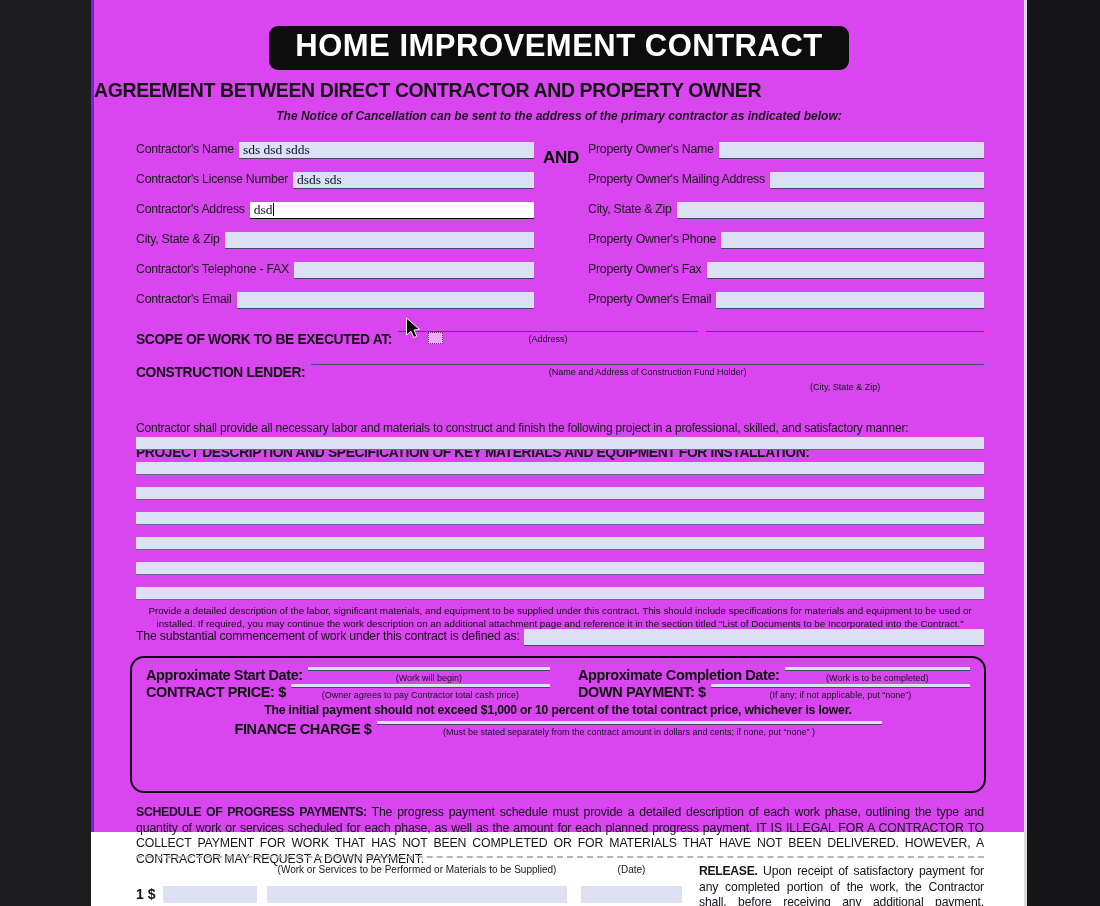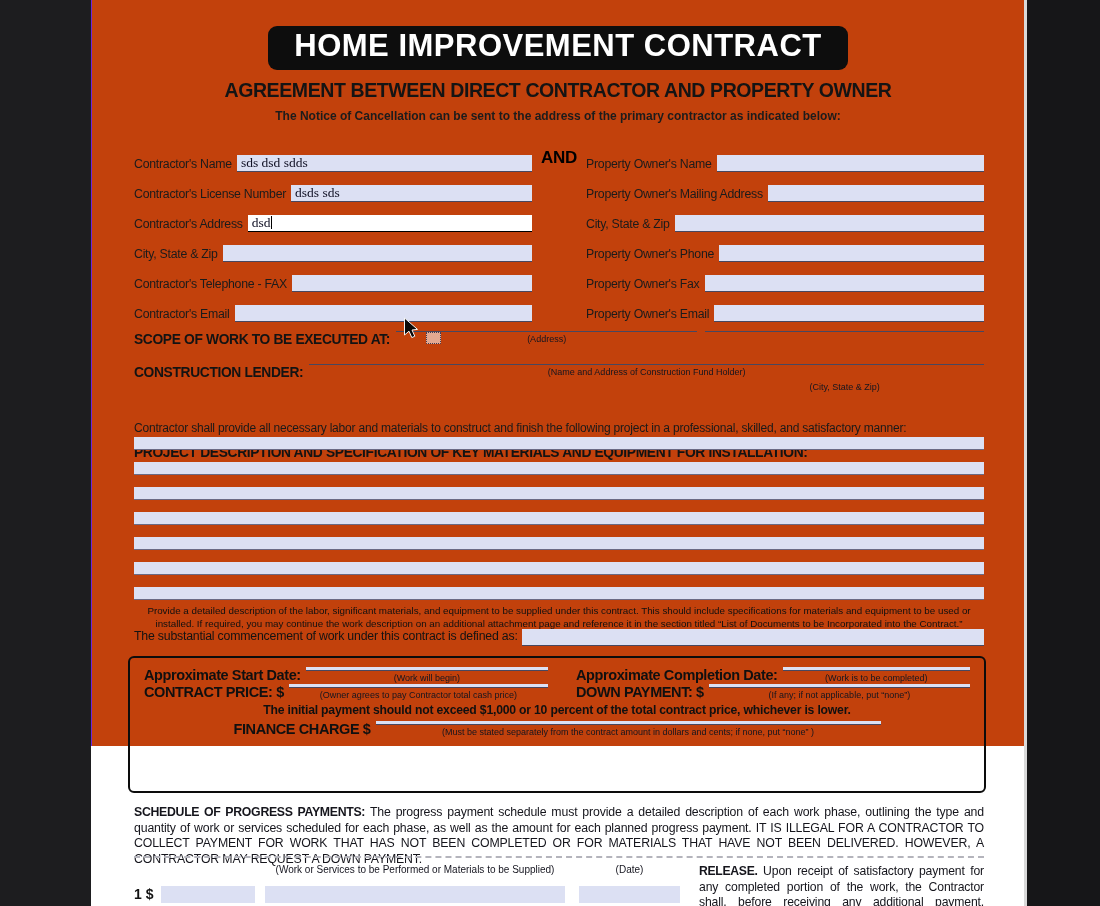--- a/index.html
+++ b/index.html
@@ -1,35 +1,35 @@
 <!DOCTYPE html>
 <html><head>
 <meta charset="utf-8">
 <style>
   * { margin:0; padding:0; box-sizing:border-box; }
   html,body { width:1100px; height:906px; overflow:hidden;
     font-family:"Liberation Sans", sans-serif; }
   body { background:linear-gradient(90deg,#1d1d1f 0 91px,#ffffff 91px 1024px,#d9d9d9 1024px 1027px,#161618 1027px 100%); position:relative; }
-  .page { position:absolute; left:91px; top:0; width:933px; height:746px; background:#c2410c; border-left:1px solid #6d28d9; }
+  .page { position:absolute; left:91px; top:0; width:933px; height:832px; background:#d946ef; border-left:3px solid #6d28d9; }
   .abs { position:absolute; }
 
   
   .banner { left:0; right:0; top:26px; display:flex; justify-content:center; }
   .banner-inner { background:#0d0d0d; color:#fff; border-radius:9px; padding:4px 26px 7px;
     font-weight:700; font-size:31px; letter-spacing:.5px; line-height:1.05; white-space:nowrap; }
-  .subtitle { left:0; right:0; top:79px; text-align:center; font-weight:700; font-size:19.5px; letter-spacing:-.4px; color:#141414; }
-  .notice { left:0; right:0; top:109px; text-align:center; font-weight:700; font-size:12px; color:#1c1c1c; }
+  .subtitle { left:0; right:0; top:79px; text-align:left; font-weight:700; font-size:19.5px; letter-spacing:-.4px; color:#141414; }
+  .notice { left:0; right:0; top:109px; text-align:center; font-style:italic; font-weight:700; font-size:12px; color:#1c1c1c; }
 
   
   .parties { left:42px; right:40px; top:142px; display:flex; }
   .pcol { display:flex; flex-direction:column; }
   .pcol.left  { flex:0 0 398px; }
   .pcol.right { flex:1; }
   .and { flex:0 0 54px; font-weight:700; font-size:17px; padding-top:6px; text-align:center; letter-spacing:-.3px; }
-  .prow { height:30px; display:flex; align-items:flex-end; }
+  .prow { height:30px; display:flex; align-items:flex-start; }
   .plabel { font-size:12.3px; letter-spacing:-.25px; color:#1b1b1b; white-space:nowrap; padding-right:5px; padding-bottom:1px; }
   .field { flex:1; height:17px; background:#dce0f3; border-bottom:1px solid #474760;
     font-family:"Liberation Serif", serif; font-size:13.5px; color:#101024; padding:0 4px; line-height:16px; white-space:nowrap; }
   .field.active { background:#ffffff; border-bottom:1.6px solid #000; }
   .caret { display:inline-block; width:1.4px; height:13px; background:#000; vertical-align:-2px; }
 
   
   .frow { display:flex; align-items:flex-start; }
   .seclabel { font-weight:700; font-size:13.8px; letter-spacing:-.35px; color:#131313; white-space:nowrap; padding-right:6px; padding-top:1px; }
   .fcol { display:flex; flex-direction:column; }
@@ -43,21 +43,21 @@
   
   .projhead { left:42px; right:40px; top:404px; font-weight:700; font-size:13.8px; letter-spacing:-.35px; color:#131313;margin-top:41px; }
   .projintro { left:42px; right:40px; top:421px; font-size:12px; letter-spacing:-.2px; color:#1a1a1a; }
   .lines { left:42px; right:40px; top:437px; }
   .pline { height:13px; background:#dce0f3; border-bottom:1px solid #6a6a85; margin-bottom:12px; }
   .footnote { left:42px; right:40px; top:605px; font-size:9.8px; line-height:1.3; text-align:center; color:#101010; }
   .commence { left:42px; right:40px; top:629px; display:flex; align-items:flex-start; }
   .commence .clabel { font-size:12.3px; letter-spacing:-.2px; white-space:nowrap; padding-right:4px; padding-bottom:1px; color:#131313; }
 
   
-  .tbox { left:36px; right:38px; top:656px; height:137px; border:2px solid #0c0c0c; border-radius:6px; padding:9px 14px 0; }
+  .tbox { left:36px; right:38px; top:656px; height:137px; border:2px solid #0c0c0c; border-radius:14px; padding:9px 14px 0; }
   .tbrow { display:flex; margin-bottom:1px; }
   .tb-left { flex:0 0 404px; display:flex; }
   .tb-right { flex:1; display:flex; margin-left:28px; }
   .tblabel { font-weight:700; font-size:14.5px; letter-spacing:-.4px; white-space:nowrap; padding-right:5px; color:#101010; }
   .tbox .fcol { flex:1; }
   .tbox .field { height:16px; }
   .tbnote { text-align:center; font-weight:700; font-size:12.2px; letter-spacing:-.2px; margin:3px 0 4px; color:#101010; }
   .tbfin { display:flex; justify-content:center; }
   .tbfin .fcol { flex:0 0 505px; }
 

